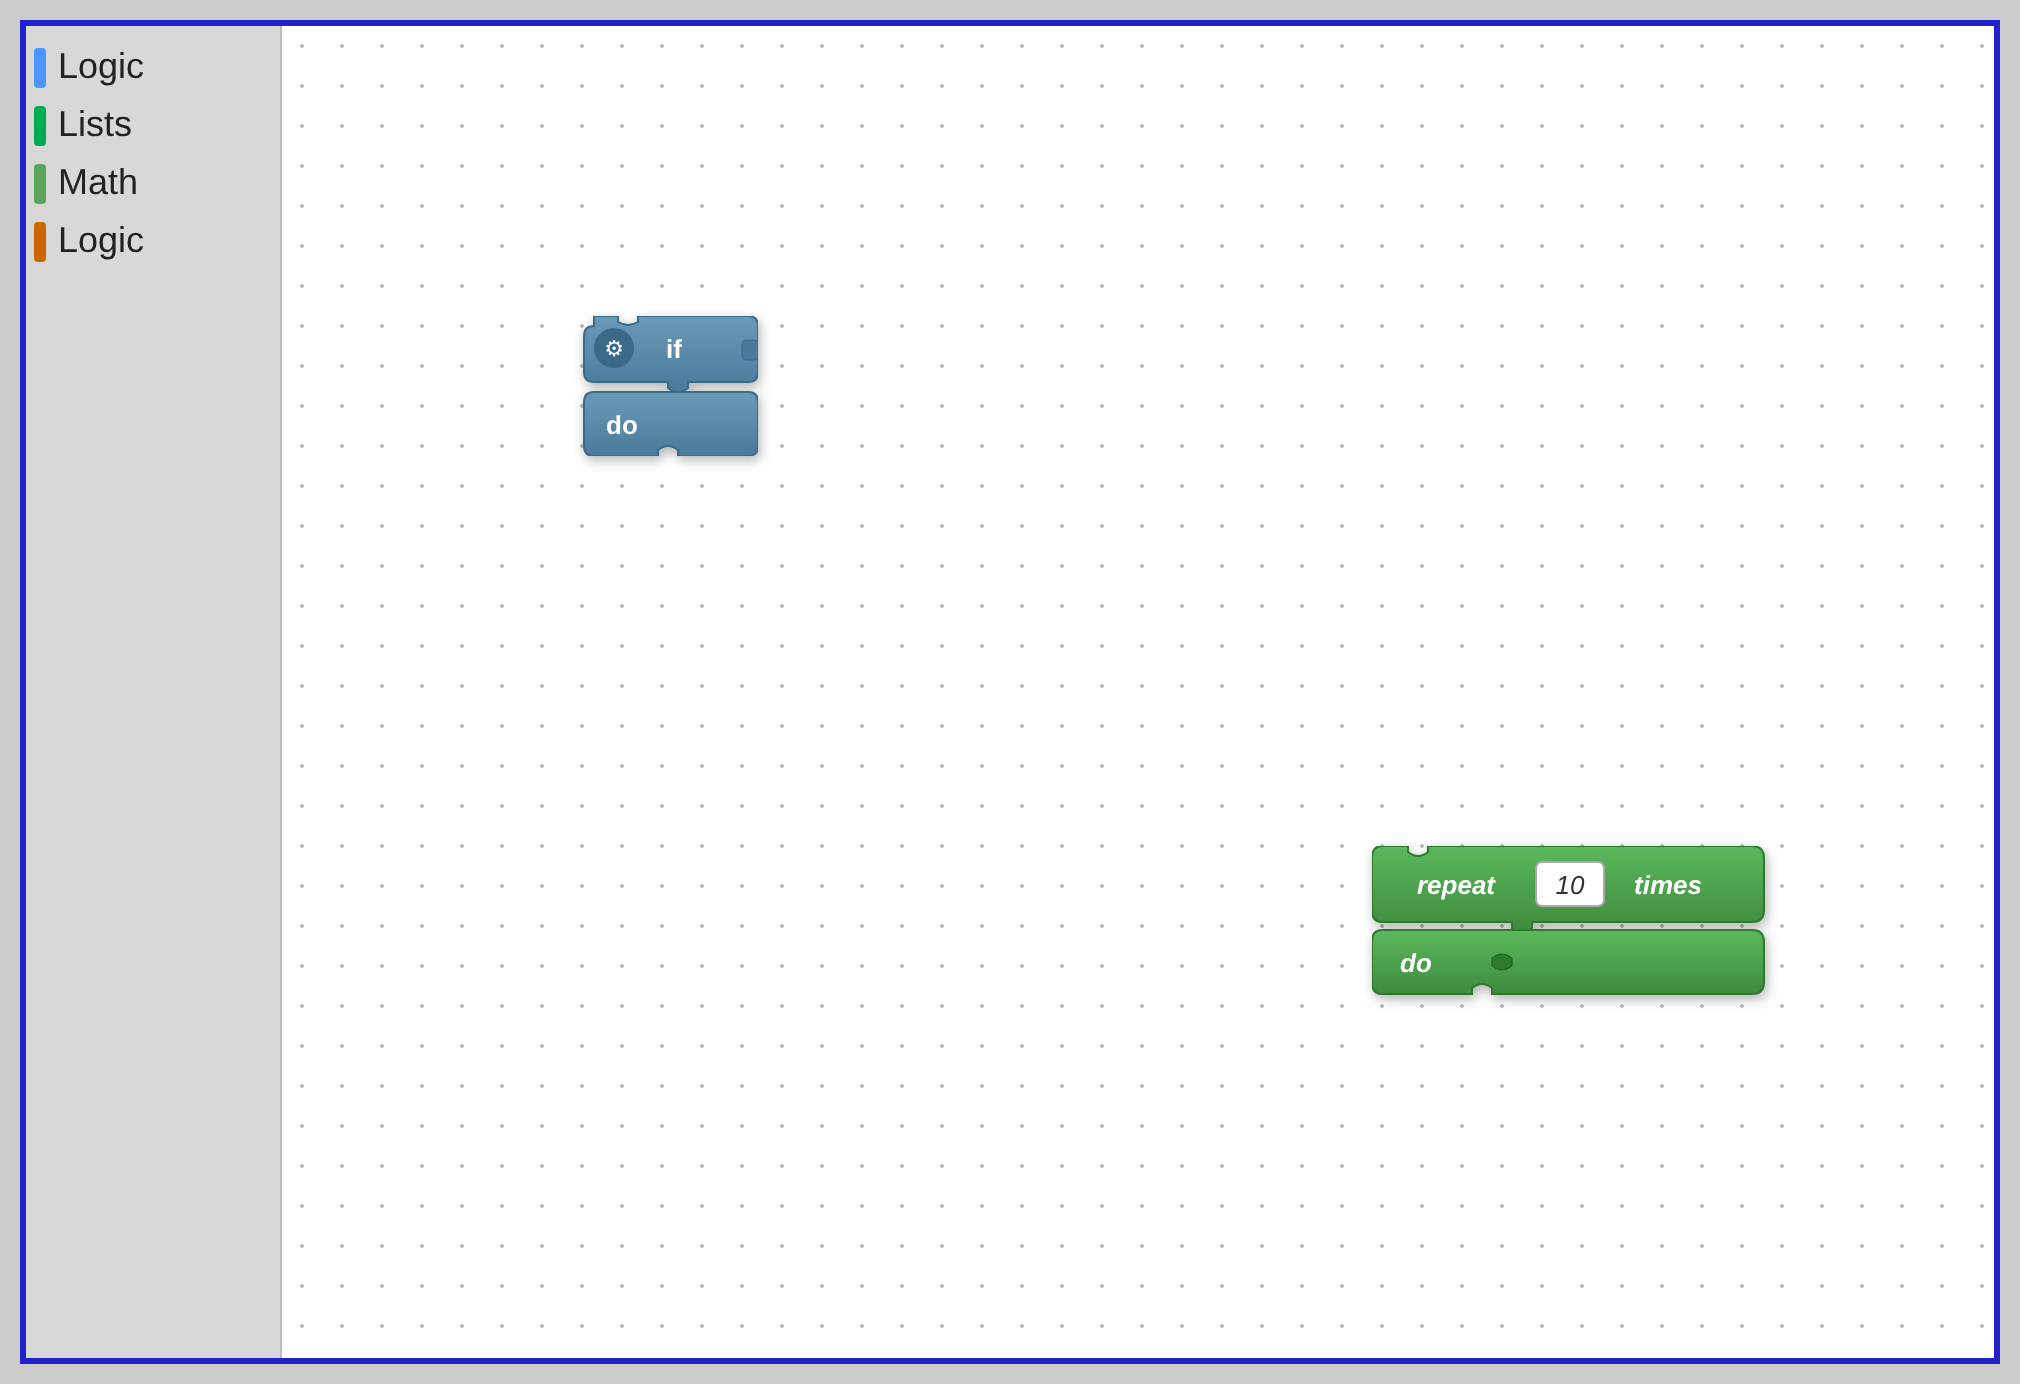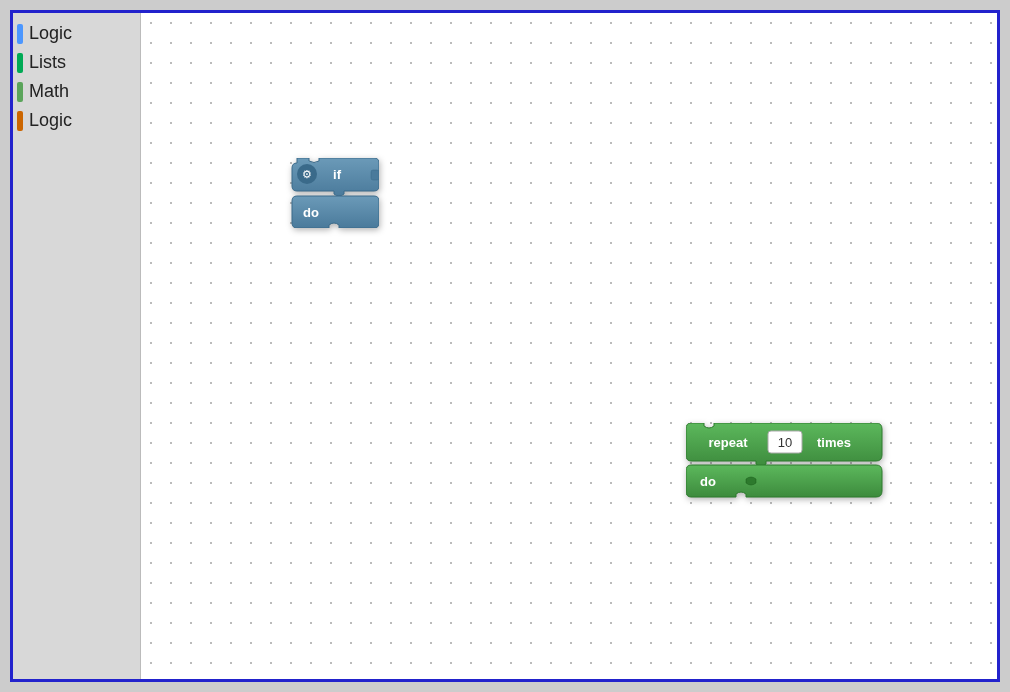--- a/index.html
+++ b/index.html
@@ -69,20 +69,21 @@
     .block-if {
       position: absolute;
       left: 148px;
       top: 145px;
     }
 
     .block-repeat {
       position: absolute;
       left: 545px;
       top: 410px;
+      font-style: italic;
     }
 
     
     .if-block-svg {
       filter: drop-shadow(1px 2px 3px rgba(0,0,0,0.3));
     }
 
     
     .repeat-block-svg {
       filter: drop-shadow(1px 2px 3px rgba(0,0,0,0.3));

